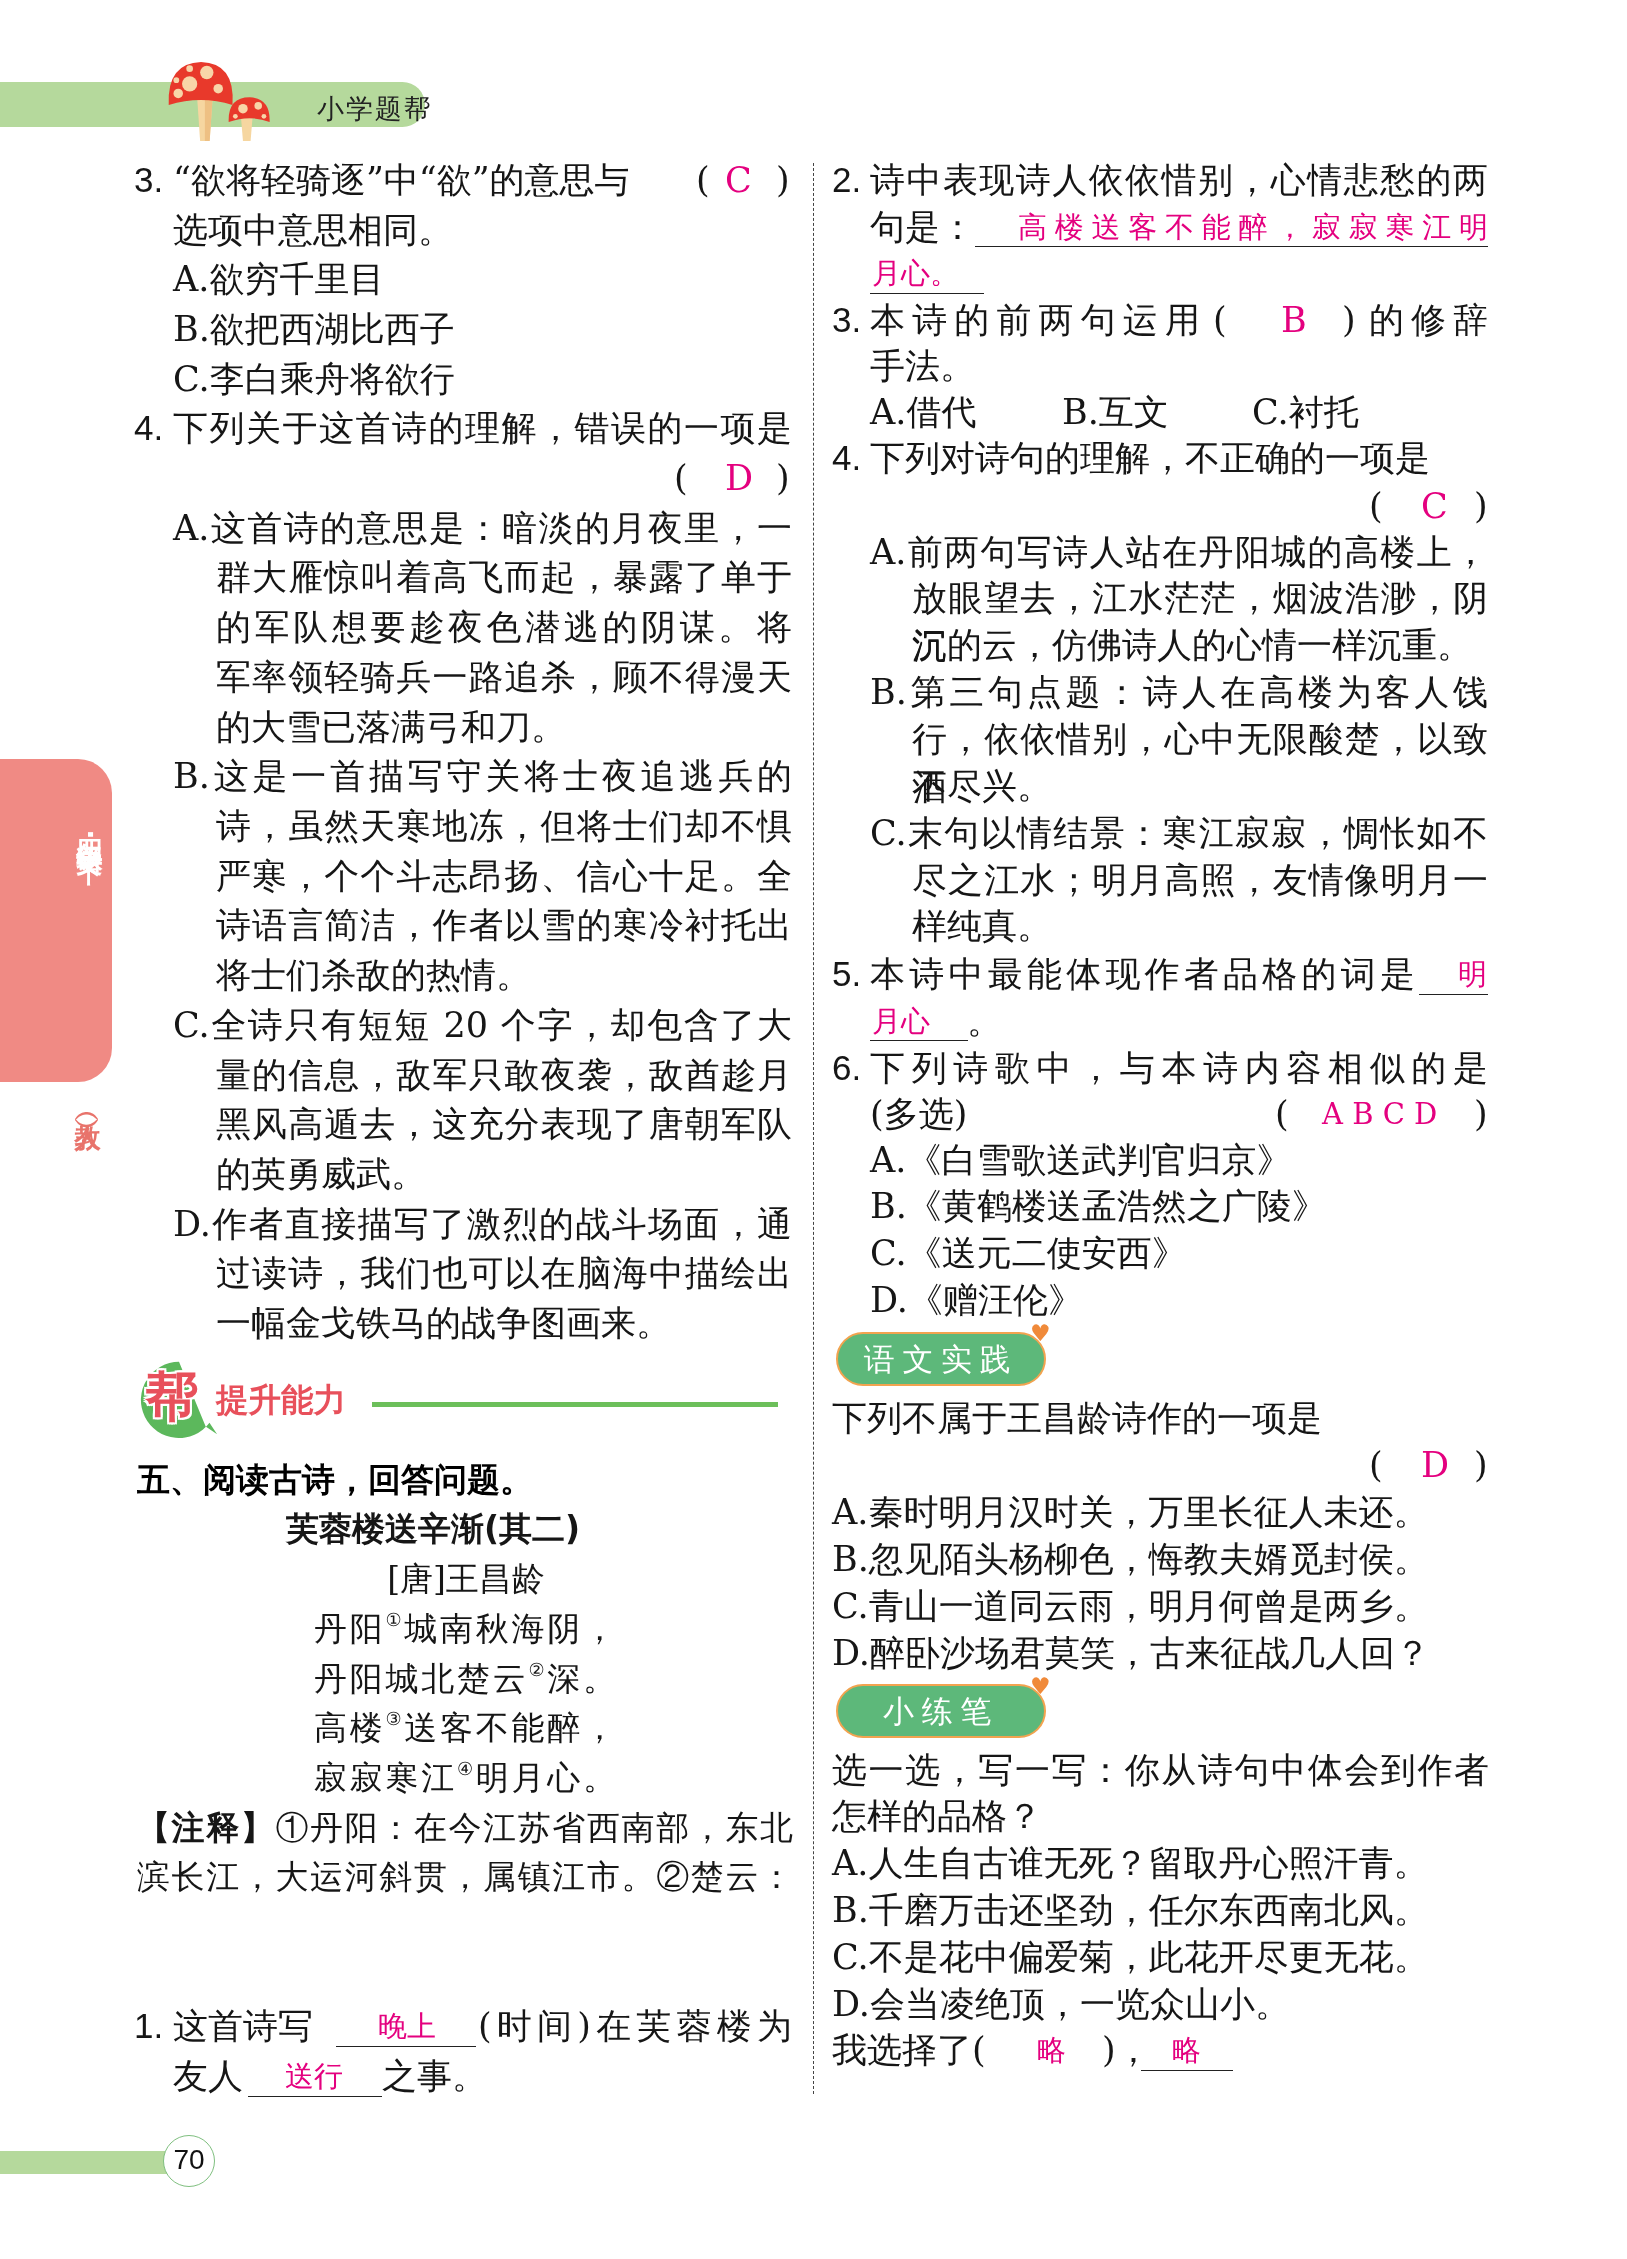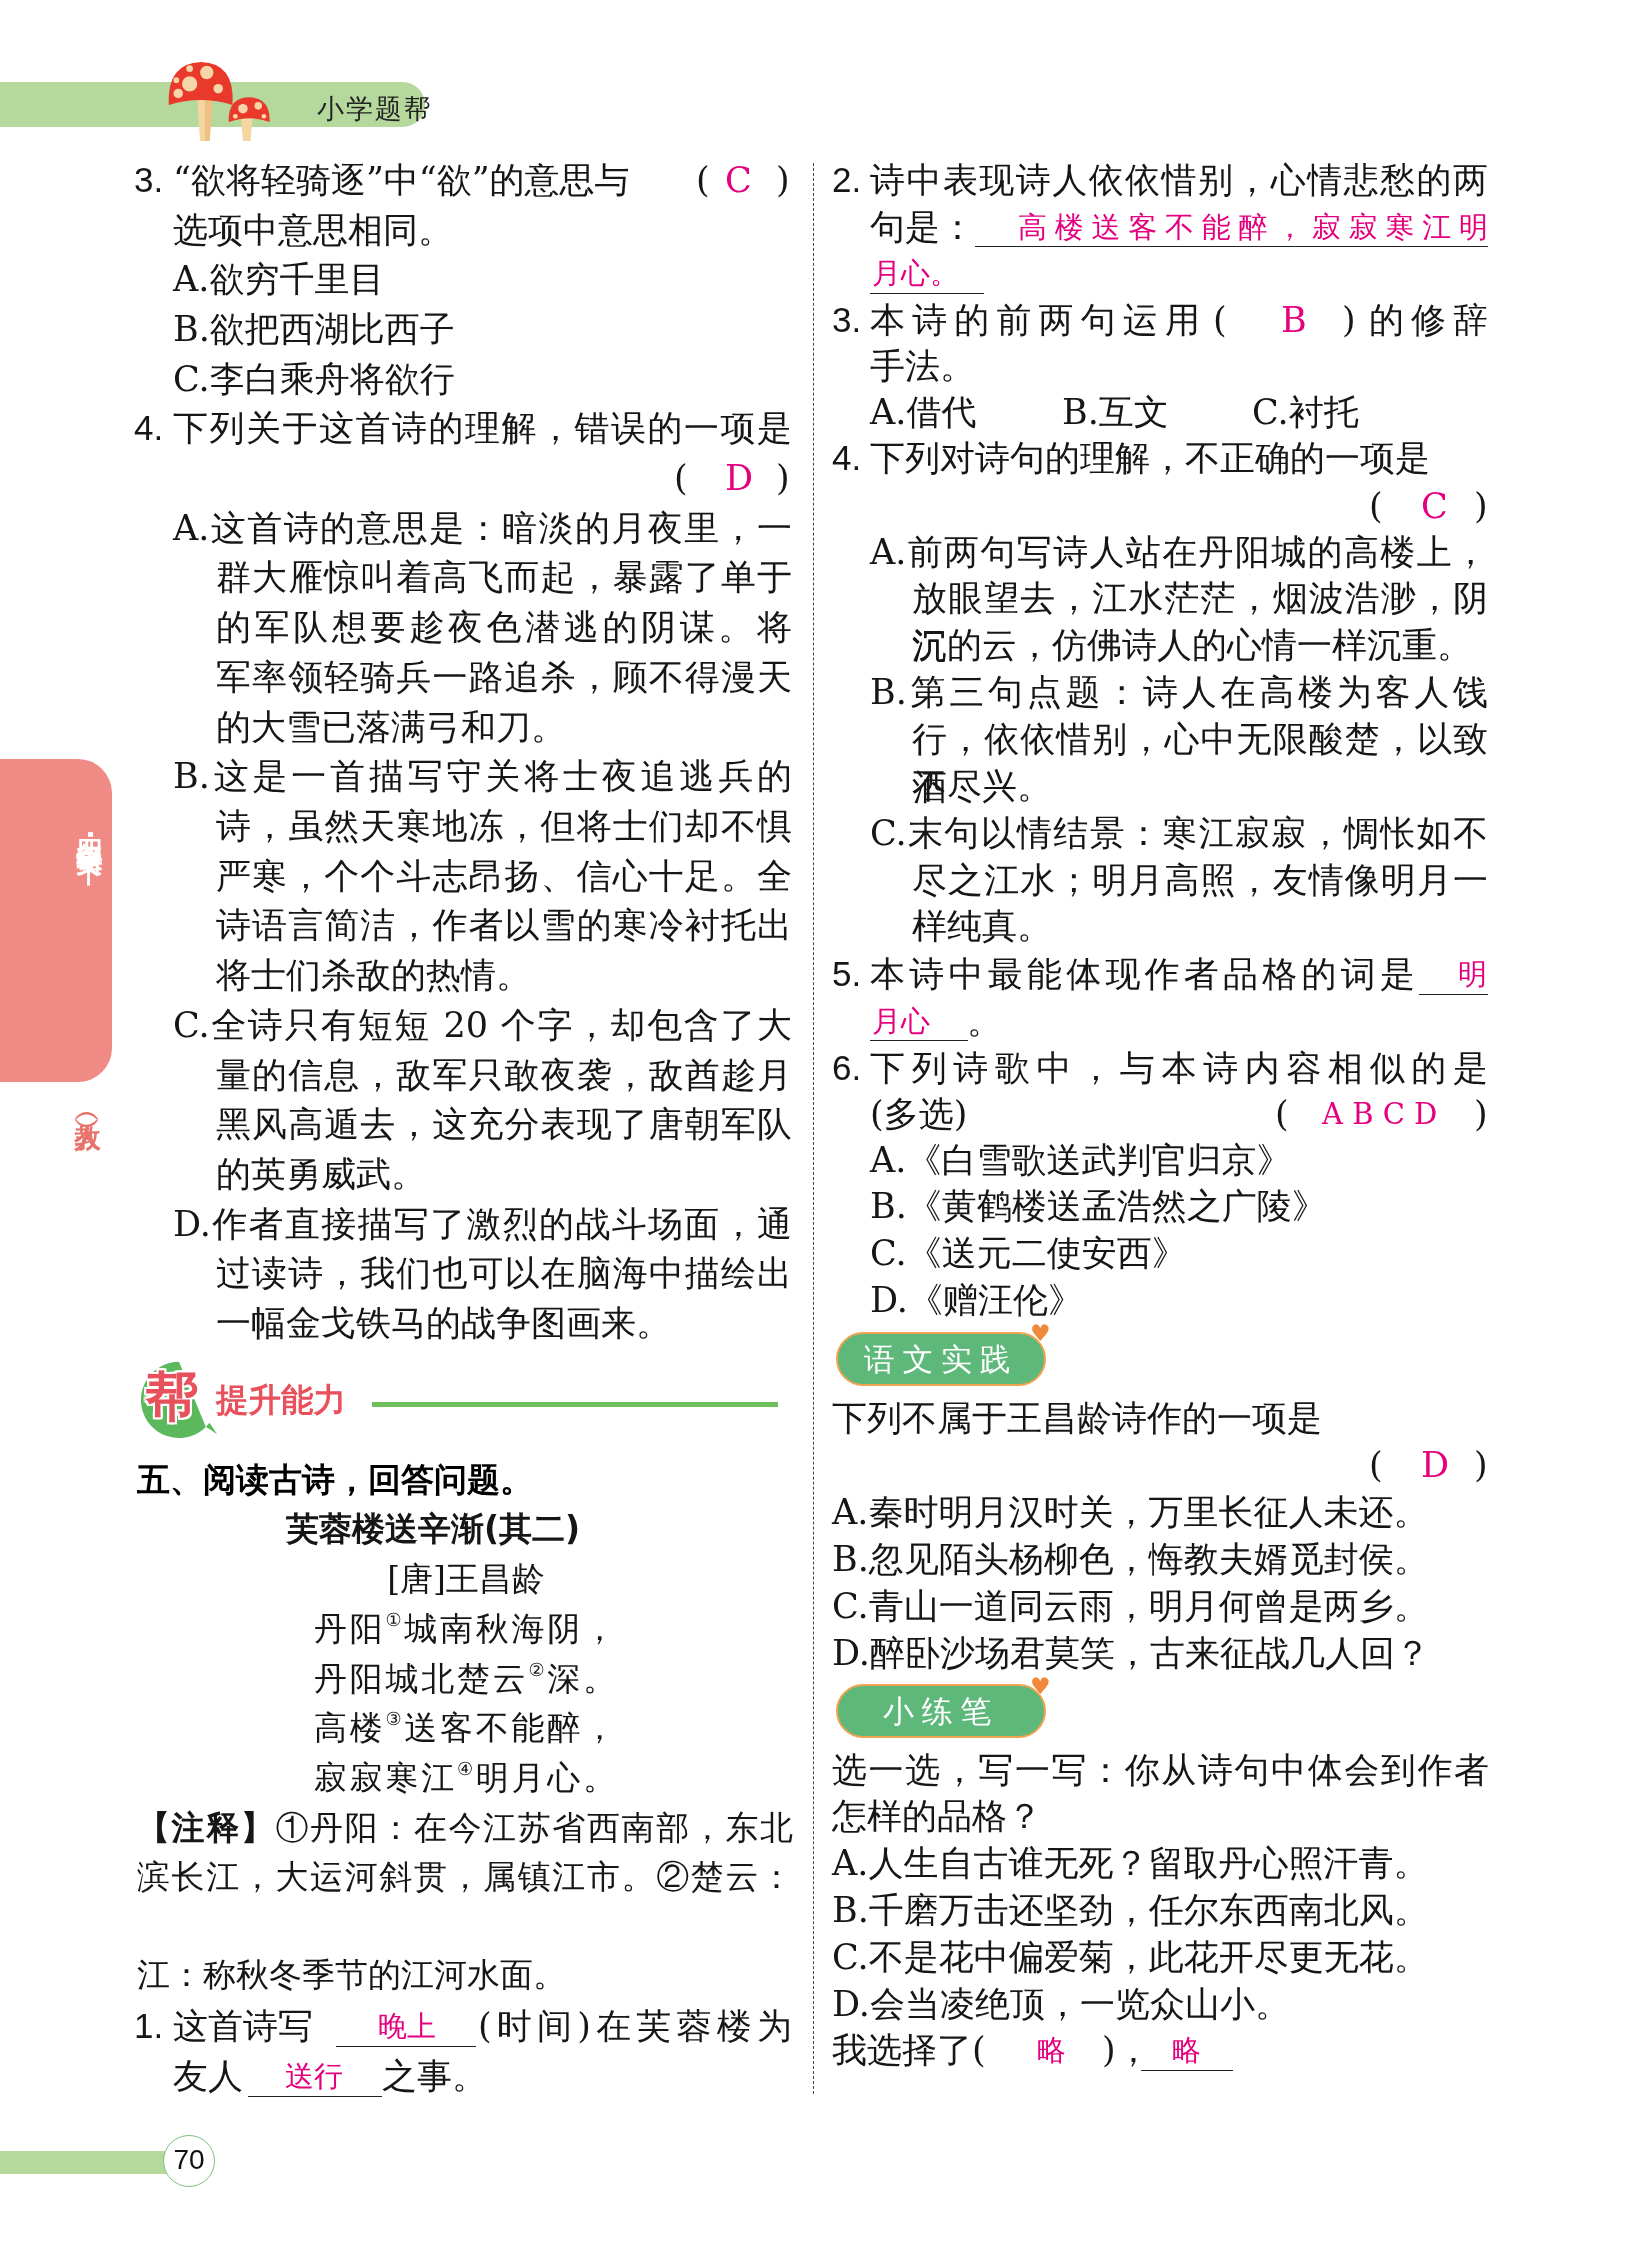--- a/index.html
+++ b/index.html
@@ -152,21 +152,20 @@
     <span>高楼</span><sup>③</sup><span>送客不能醉，</span>
   </div>
   <div class="ln j poem kai" style="left:314px;top:1754px;width:302px">
     <span>寂寂寒江</span><sup>④</sup><span>明月心。</span>
   </div>
 
   <div class="ln j kai" style="left:137px;top:1804px;width:656px">
     <b>【注释】</b><span>①丹阳：在今江苏省西南部，东北</span>
   </div>
   <div class="ln j kai" style="left:137px;top:1853px;width:656px">滨长江，大运河斜贯，属镇江市。②楚云：</div>
-  <span class="ln kai" style="left:137px;top:1951px">江：称秋冬季节的江河水面。</span>
 
   <div>
     <span class="ln num" style="left:134px;top:2002px">1.</span>
     <span class="ln" style="left:173px;top:2002px">这首诗写</span>
     <div class="ul" style="left:336px;top:2046px;width:140px"></div>
     <span class="ln ans-sm" style="left:378px;top:2002px">晚上</span>
     <div class="ln j" style="left:478px;top:2002px;width:314px">(时间)在芙蓉楼为</div>
     <span class="ln" style="left:173px;top:2052px">友人</span>
     <div class="ul" style="left:248px;top:2096px;width:134px"></div>
     <span class="ln ans-sm" style="left:285px;top:2052px">送行</span>

